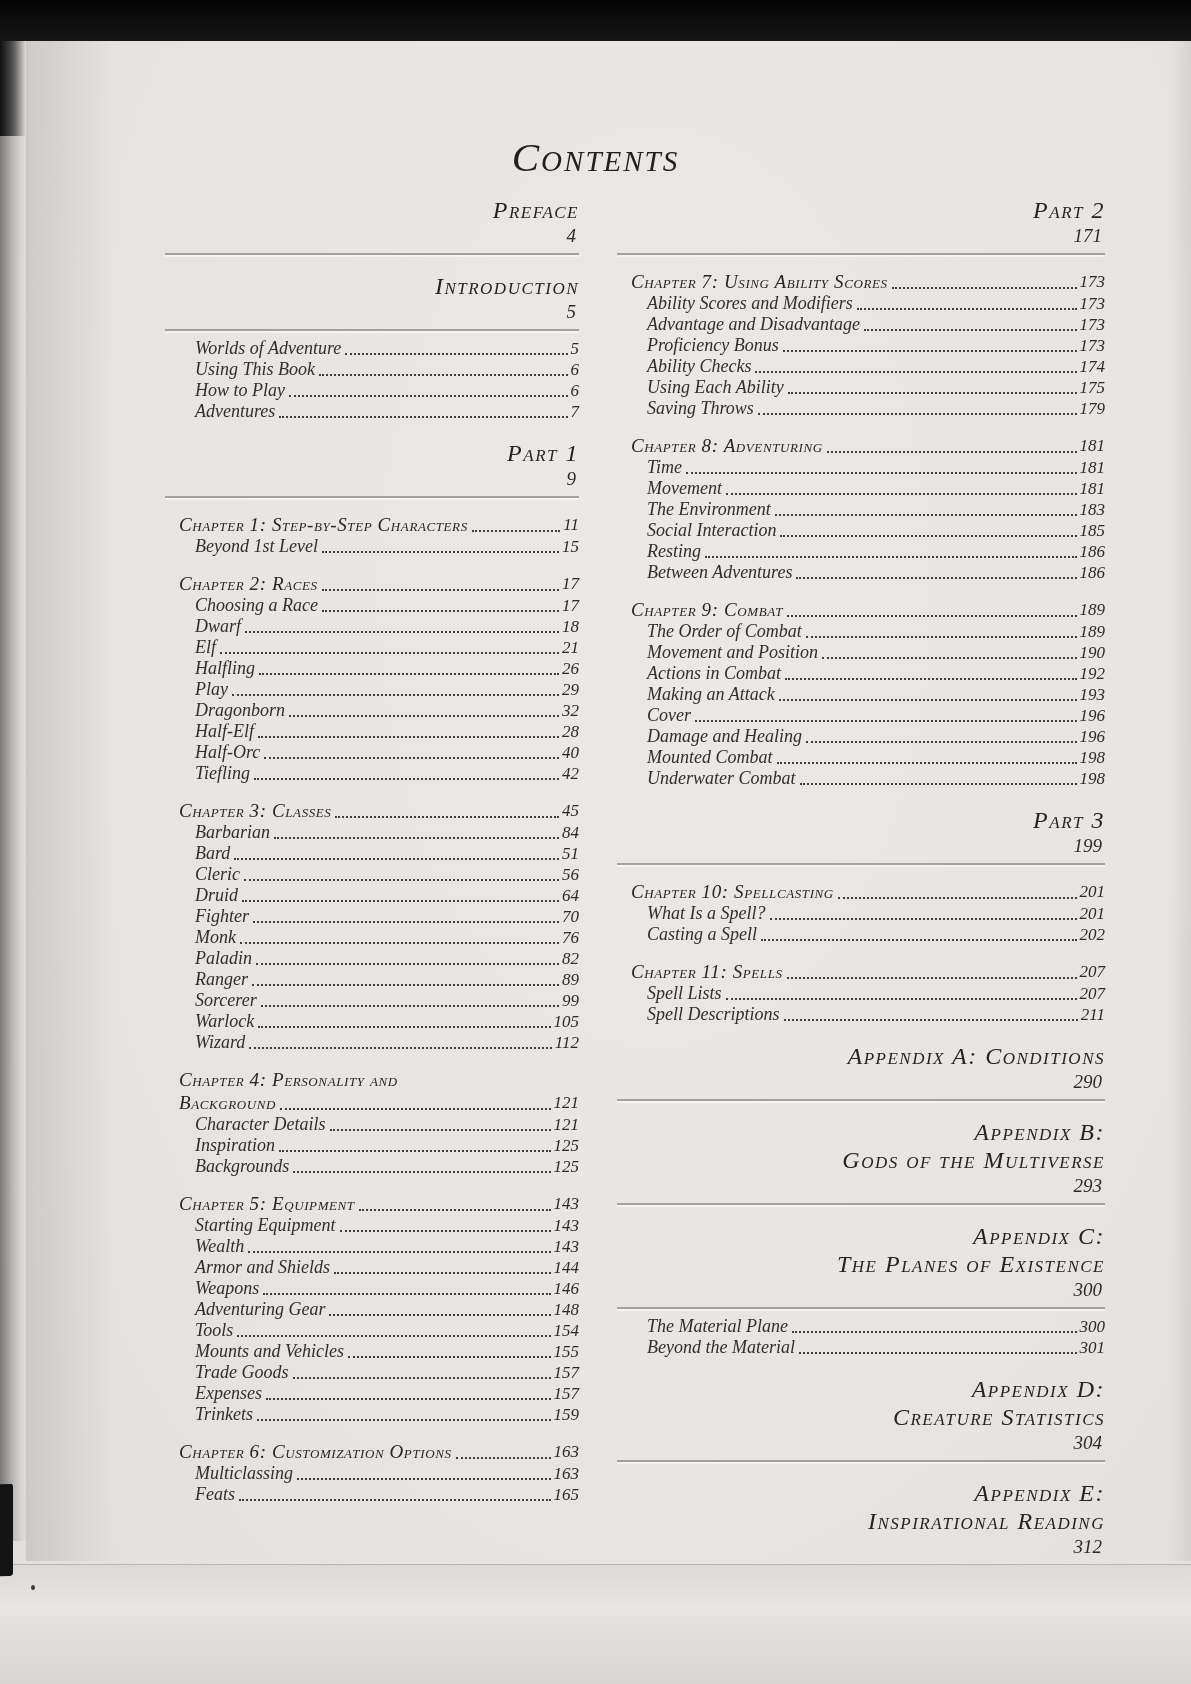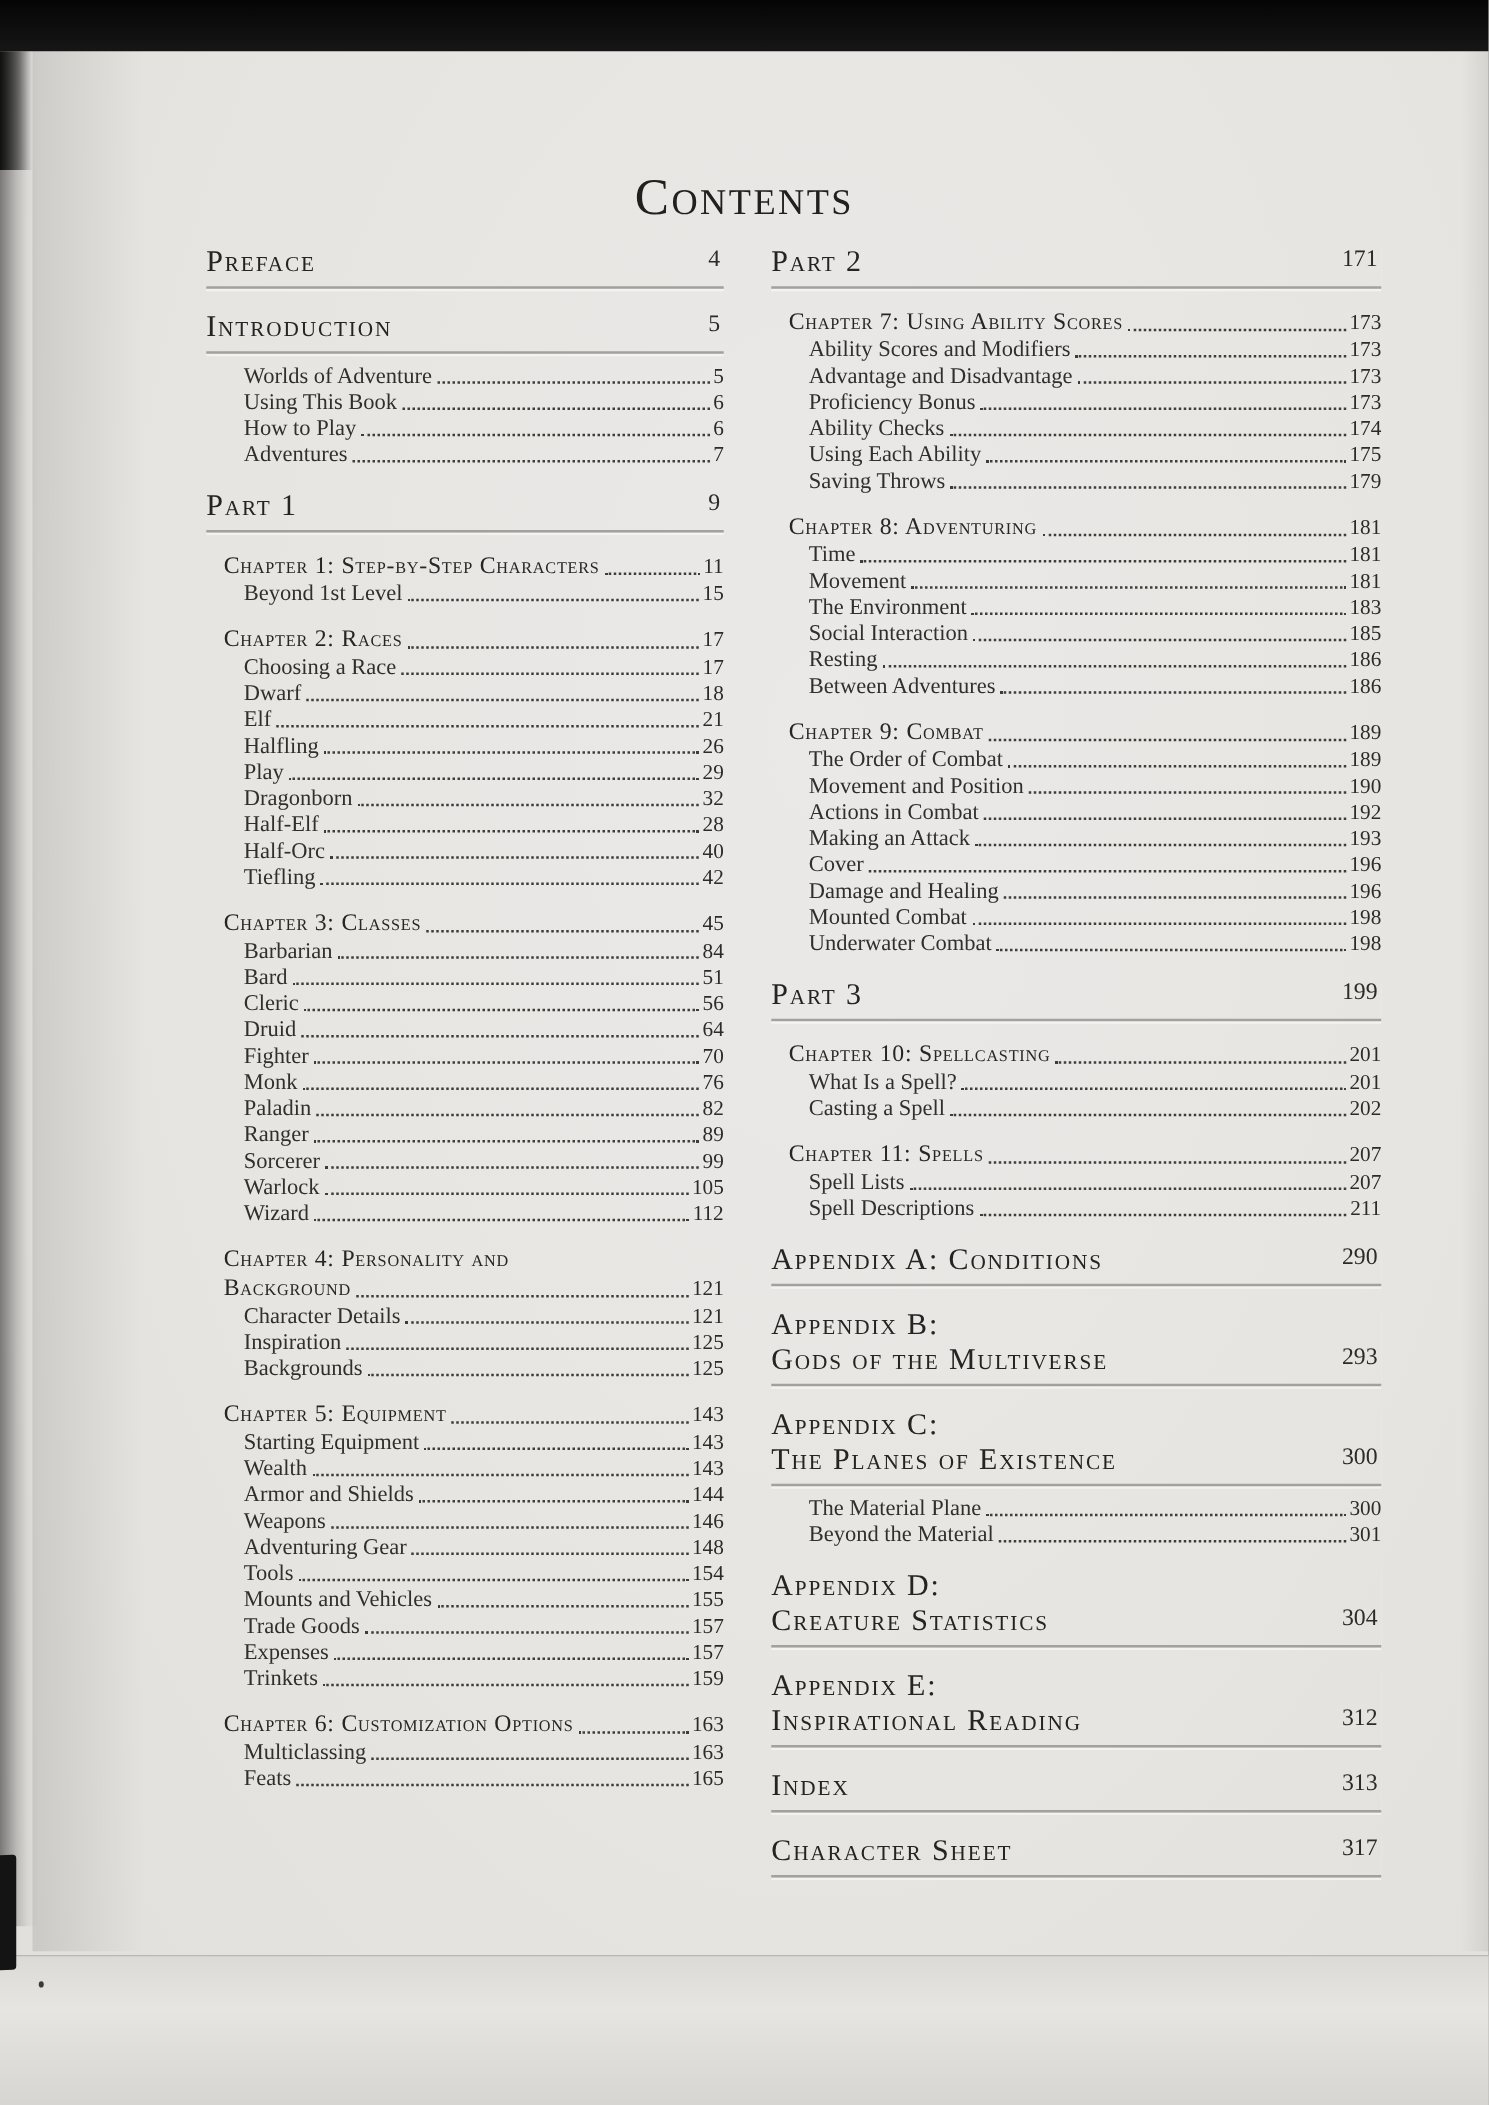--- a/index.html
+++ b/index.html
@@ -1,19 +1,20 @@
 <!DOCTYPE html>
 <html><head>
 <meta charset="utf-8">
 <style>
   html,body{margin:0;padding:0;background:#8a8a88;}
   .canvas{
     position:relative;width:1191px;height:1684px;overflow:hidden;
     font-family:"Liberation Serif","DejaVu Serif",serif;color:#2c2b29;
     background:radial-gradient(ellipse at 55% 35%, #ebe9e7 0%, #e7e5e2 55%, #e1dfdb 100%);
+    font-style:italic;
   }
   
   .top-bar{position:absolute;top:0;left:0;right:0;height:41px;
     background:linear-gradient(#050505,#161616);z-index:5;}
   .left-edge{position:absolute;left:0;top:41px;width:30px;height:1500px;z-index:4;
     background:linear-gradient(90deg, rgba(35,35,35,0.55), rgba(90,90,90,0.28) 45%, rgba(120,120,120,0.10) 72%, rgba(0,0,0,0));}
   .left-edge-dark{position:absolute;left:0;top:41px;width:26px;height:95px;z-index:4;
     background:linear-gradient(90deg, rgba(8,8,8,0.92), rgba(20,20,20,0.55) 55%, rgba(0,0,0,0));}
   .gutter-shade{position:absolute;left:26px;top:41px;width:90px;height:1520px;z-index:1;
     background:linear-gradient(90deg, rgba(0,0,0,0.10), rgba(0,0,0,0));}
@@ -31,21 +32,21 @@
   .title-text{font-variant:small-caps;font-size:41px;line-height:46px;letter-spacing:2px;color:#21201e;}
 
   
   .col{position:absolute;top:196px;z-index:2;}
   #col-left{left:165px;width:414px;}
   #col-right{left:617px;width:488px;}
 
   .sec-head{border-bottom:2px solid #a3a19d;box-shadow:0 2px 0 rgba(255,255,255,0.5);
     padding-bottom:5px;margin:17px 0 7px 0;}
   .toc-section:first-child .sec-head{margin-top:0;}
-  .sec-line{display:flex;justify-content:space-between;}
+  .sec-line{display:flex;justify-content:space-between;align-items:flex-end;flex-direction:column;}
   .sec-title{font-variant:small-caps;font-size:24px;line-height:28px;letter-spacing:1.5px;
     color:#252422;white-space:nowrap;}
   .sec-page{font-size:19px;line-height:24px;padding-right:3px;color:#2c2b29;}
 
   .entry-line{display:flex;align-items:flex-end;}
   .entry-label{white-space:nowrap;}
   .chapter{margin-top:15px;padding-left:14px;}
   .chapter .entry-label{font-variant:small-caps;font-size:19px;line-height:23px;
     letter-spacing:0.6px;color:#272624;}
   .chapter .entry-page{font-size:17px;line-height:22px;}

